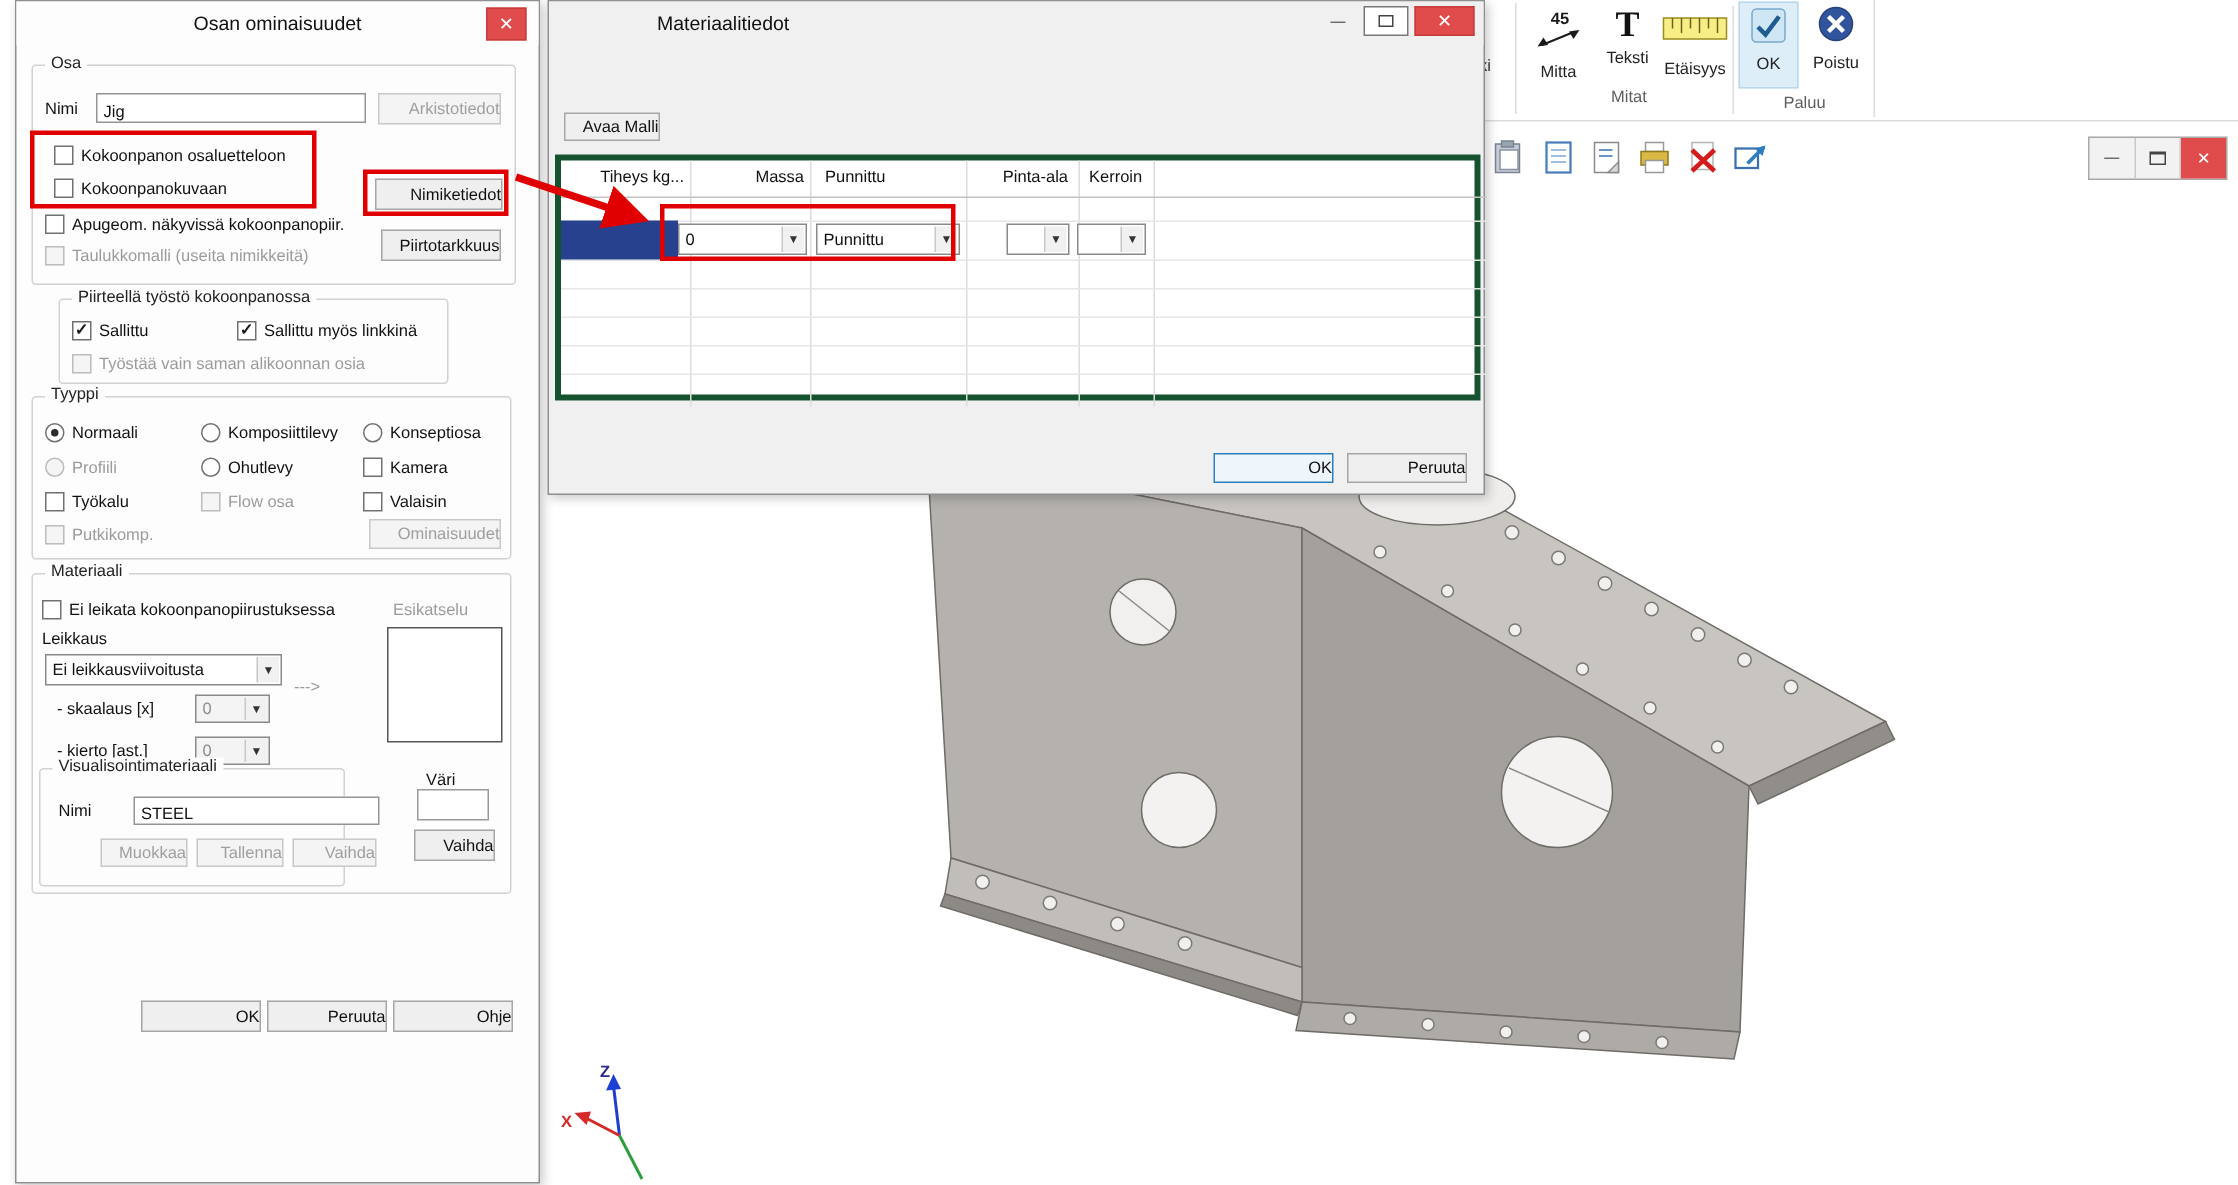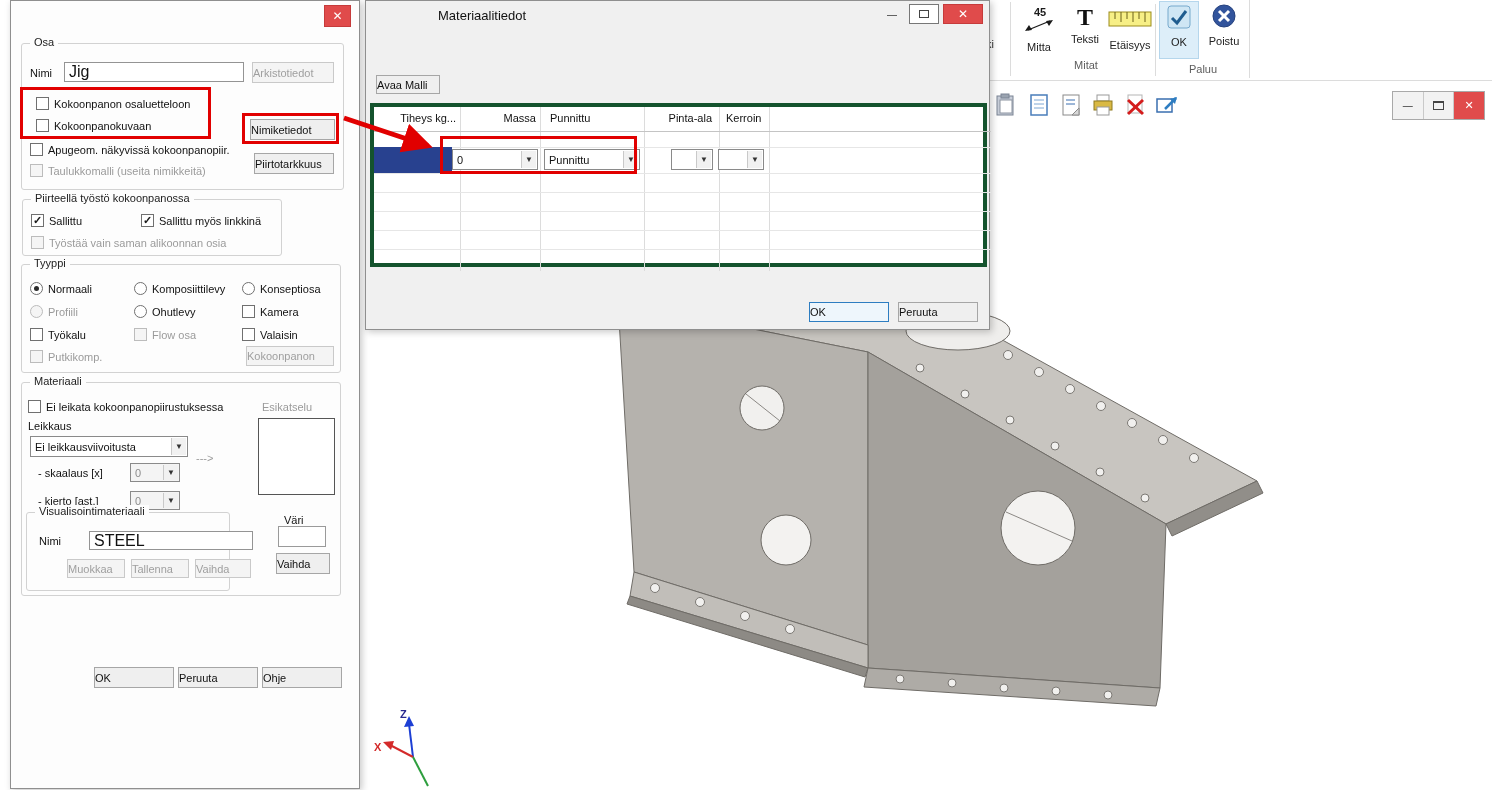--- a/index.html
+++ b/index.html
@@ -15,24 +15,24 @@
   .lbl{font-size:11px;color:#111;white-space:nowrap}
   .dis{color:#9b9b9b}
   .row{position:absolute;display:flex;align-items:center;gap:5px;height:15px}
   .cb{width:13px;height:13px;background:#fff;border:1px solid #707070;flex:0 0 auto;display:flex;align-items:center;justify-content:center}
   .cb.disab{border-color:#bcbcbc;background:#f5f5f5}
   .mark{font-size:11px;font-weight:bold;color:#1a1a1a;line-height:1}
   .fillsq{width:7px;height:7px;background:#3a3a3a}
   .radio{width:13px;height:13px;background:#fff;border:1px solid #707070;border-radius:50%;flex:0 0 auto;display:flex;align-items:center;justify-content:center}
   .radio.disab{border-color:#bcbcbc;background:#f5f5f5}
   .dot{width:5px;height:5px;border-radius:50%;background:#2b2b2b}
-  .btn{position:absolute;background:#efefef;border:1px solid #a6a6a6;display:flex;align-items:center;justify-content:flex-start;font-size:11px;color:#111}
+  .btn{position:absolute;background:#efefef;border:1px solid #a6a6a6;display:flex;align-items:center;justify-content:flex-end;font-size:11px;color:#111}
   .btn.disab{color:#9f9f9f;border-color:#c9c9c9;background:#f4f4f4}
   .btn.default{border:1px solid #2d7dc1;background:#eef6fc}
-  .txtin{position:absolute;background:#fff;border:1px solid #949494;font-size:16px;padding:0 4px;display:flex;align-items:center;color:#111}
+  .txtin{position:absolute;background:#fff;border:1px solid #949494;font-size:11px;padding:0 4px;display:flex;align-items:flex-end;color:#111}
   .combo{position:absolute;background:#fff;border:1px solid #8a8a8a;font-size:11px;display:flex;align-items:center;padding-left:4px;color:#111}
   .combo .arr{position:absolute;right:1px;top:1px;bottom:1px;width:15px;background:#f1f1f1;border-left:1px solid #c9c9c9;display:flex;align-items:center;justify-content:center;font-size:8px;color:#333}
   .combo.disab{background:#f4f4f4;color:#8d8d8d}
   .redbox{position:absolute;border:3px solid #e10000;z-index:70;pointer-events:none}
   .vline{position:absolute;width:1px;background:#dcdcdc}
   .hline{position:absolute;height:1px;background:#dcdcdc}
   .rbtn{position:absolute;display:flex;flex-direction:column;align-items:center;gap:2px;padding-top:2px}
   .rlbl{font-size:11px;color:#222;white-space:nowrap}
   .glabel{position:absolute;font-size:11px;color:#5d5d5d;text-align:center}
   .tserif{font-family:"Liberation Serif",serif;font-size:24px;font-weight:bold;color:#111;line-height:28px}
@@ -223,20 +223,21 @@
       <span style="display:block;width:11px;height:9px;border:1px solid #444;border-top:2px solid #444"></span>
     </div>
     <div class="capbtn" style="position:relative;width:30px;height:27px;background:#e04b4b;color:#fff">
       <span style="font-size:11px">✕</span>
     </div>
   </div>
 </div>
 
 <div id="part-dialog" class="win">
   <div class="titlebar" style="background:#fdfdfd">
+    <span class="title">Osan ominaisuudet</span>
     <div class="close-red" style="right:8px;top:4px;width:27px;height:22px">
       <span>✕</span>
     </div>
   </div>
 
   <div class="grp" style="left:10px;top:42px;width:323px;height:147px">
     <span class="glab">Osa</span>
     <div class="row" style="left:8px;top:21px">
         <span class="lbl">Nimi</span>
       </div>
@@ -263,21 +264,21 @@
     </div>
     <div class="row" style="left:8px;top:119px">
       <span class="cb disab"></span>
       <span class="lbl dis">Taulukkomalli (useita nimikkeitä)</span>
     </div>
     <div class="btn" style="left:232px;top:109px;width:80px;height:21px">
         <span>Piirtotarkkuus</span>
       </div>
   </div>
 
-  <div class="grp" style="left:11px;top:198px;width:260px;height:57px">
+  <div class="grp" style="left:28px;top:198px;width:260px;height:57px">
     <span class="glab">Piirteellä työstö kokoonpanossa</span>
     <div class="row" style="left:8px;top:13px">
       <span class="cb">
           <span class="mark">✓</span>
         </span>
       <span class="lbl">Sallittu</span>
     </div>
     <div class="row" style="left:118px;top:13px">
       <span class="cb">
           <span class="mark">✓</span>
@@ -328,21 +329,21 @@
     </div>
     <div class="row" style="left:220px;top:62px">
       <span class="cb"></span>
       <span class="lbl">Valaisin</span>
     </div>
     <div class="row" style="left:8px;top:84px">
       <span class="cb disab"></span>
       <span class="lbl dis">Putkikomp.</span>
     </div>
     <div class="btn disab" style="left:224px;top:81px;width:88px;height:20px">
-        <span>Kokoonpanon</span>
+        <span>Ominaisuudet</span>
       </div>
   </div>
 
   <div class="grp" style="left:10px;top:381px;width:320px;height:214px">
     <span class="glab">Materiaali</span>
     <div class="row" style="left:6px;top:16px">
       <span class="cb"></span>
       <span class="lbl">Ei leikata kokoonpanopiirustuksessa</span>
     </div>
     <span class="lbl dis abs" style="left:240px;top:18px">Esikatselu</span>

